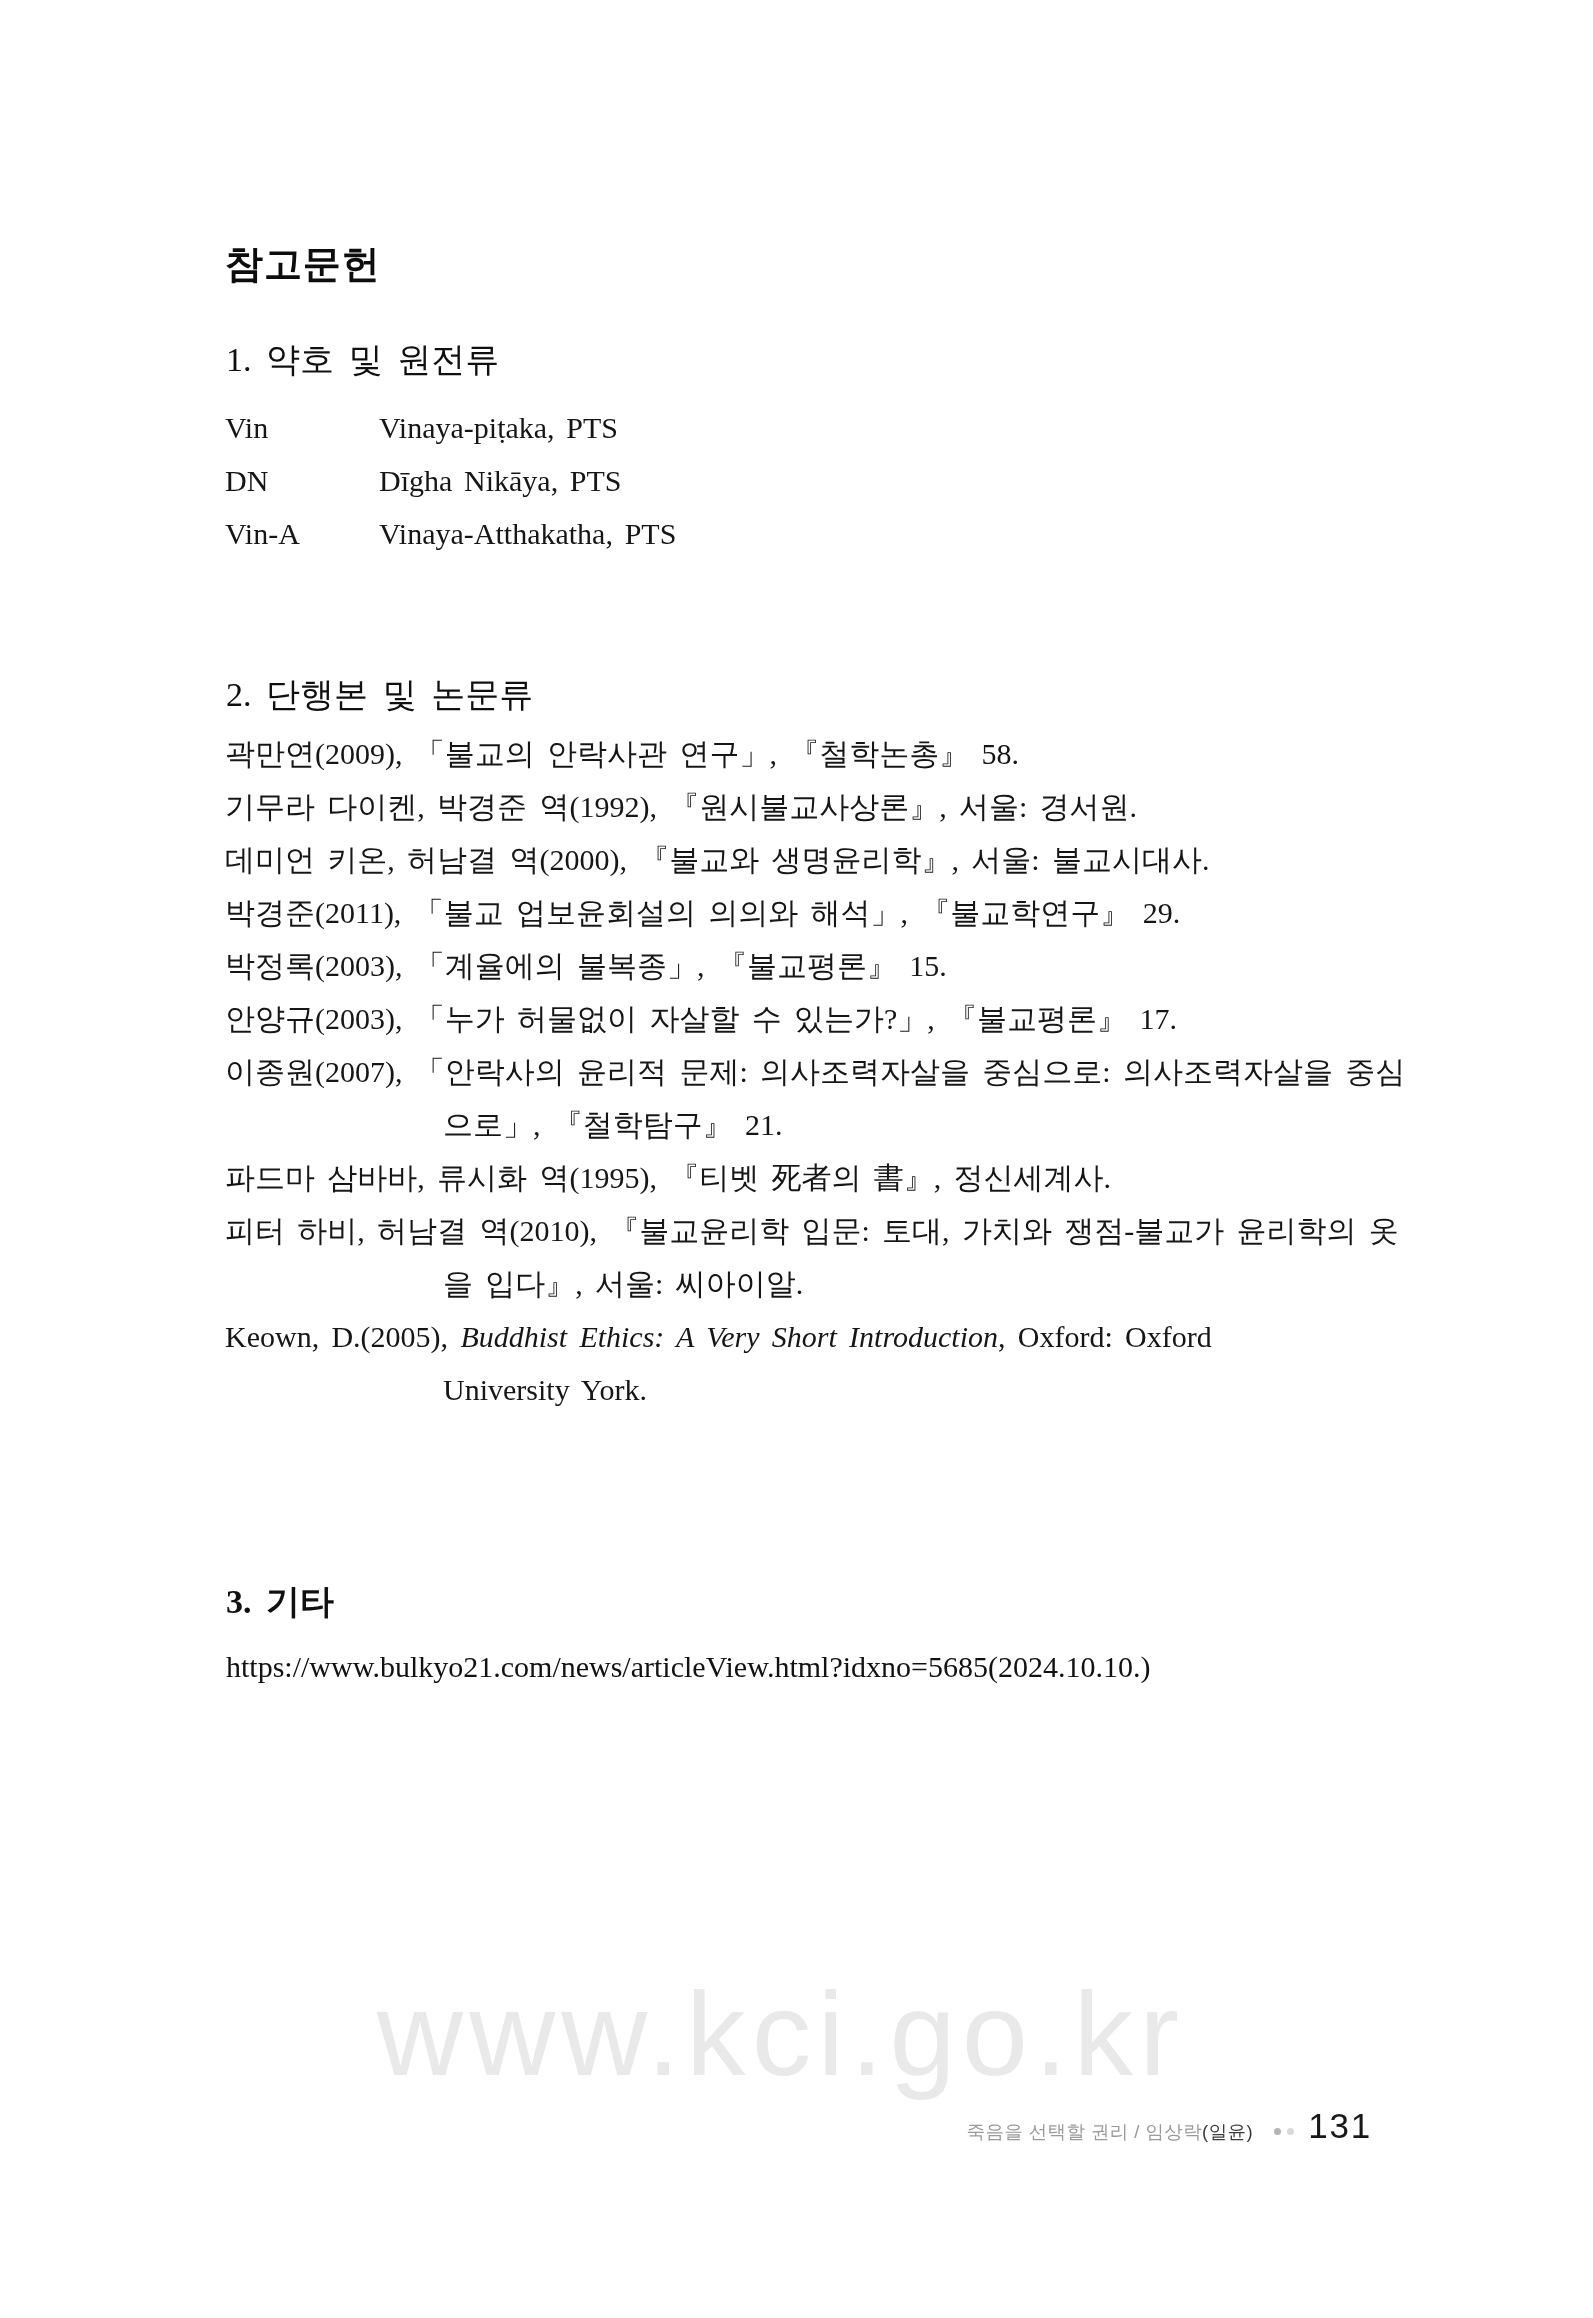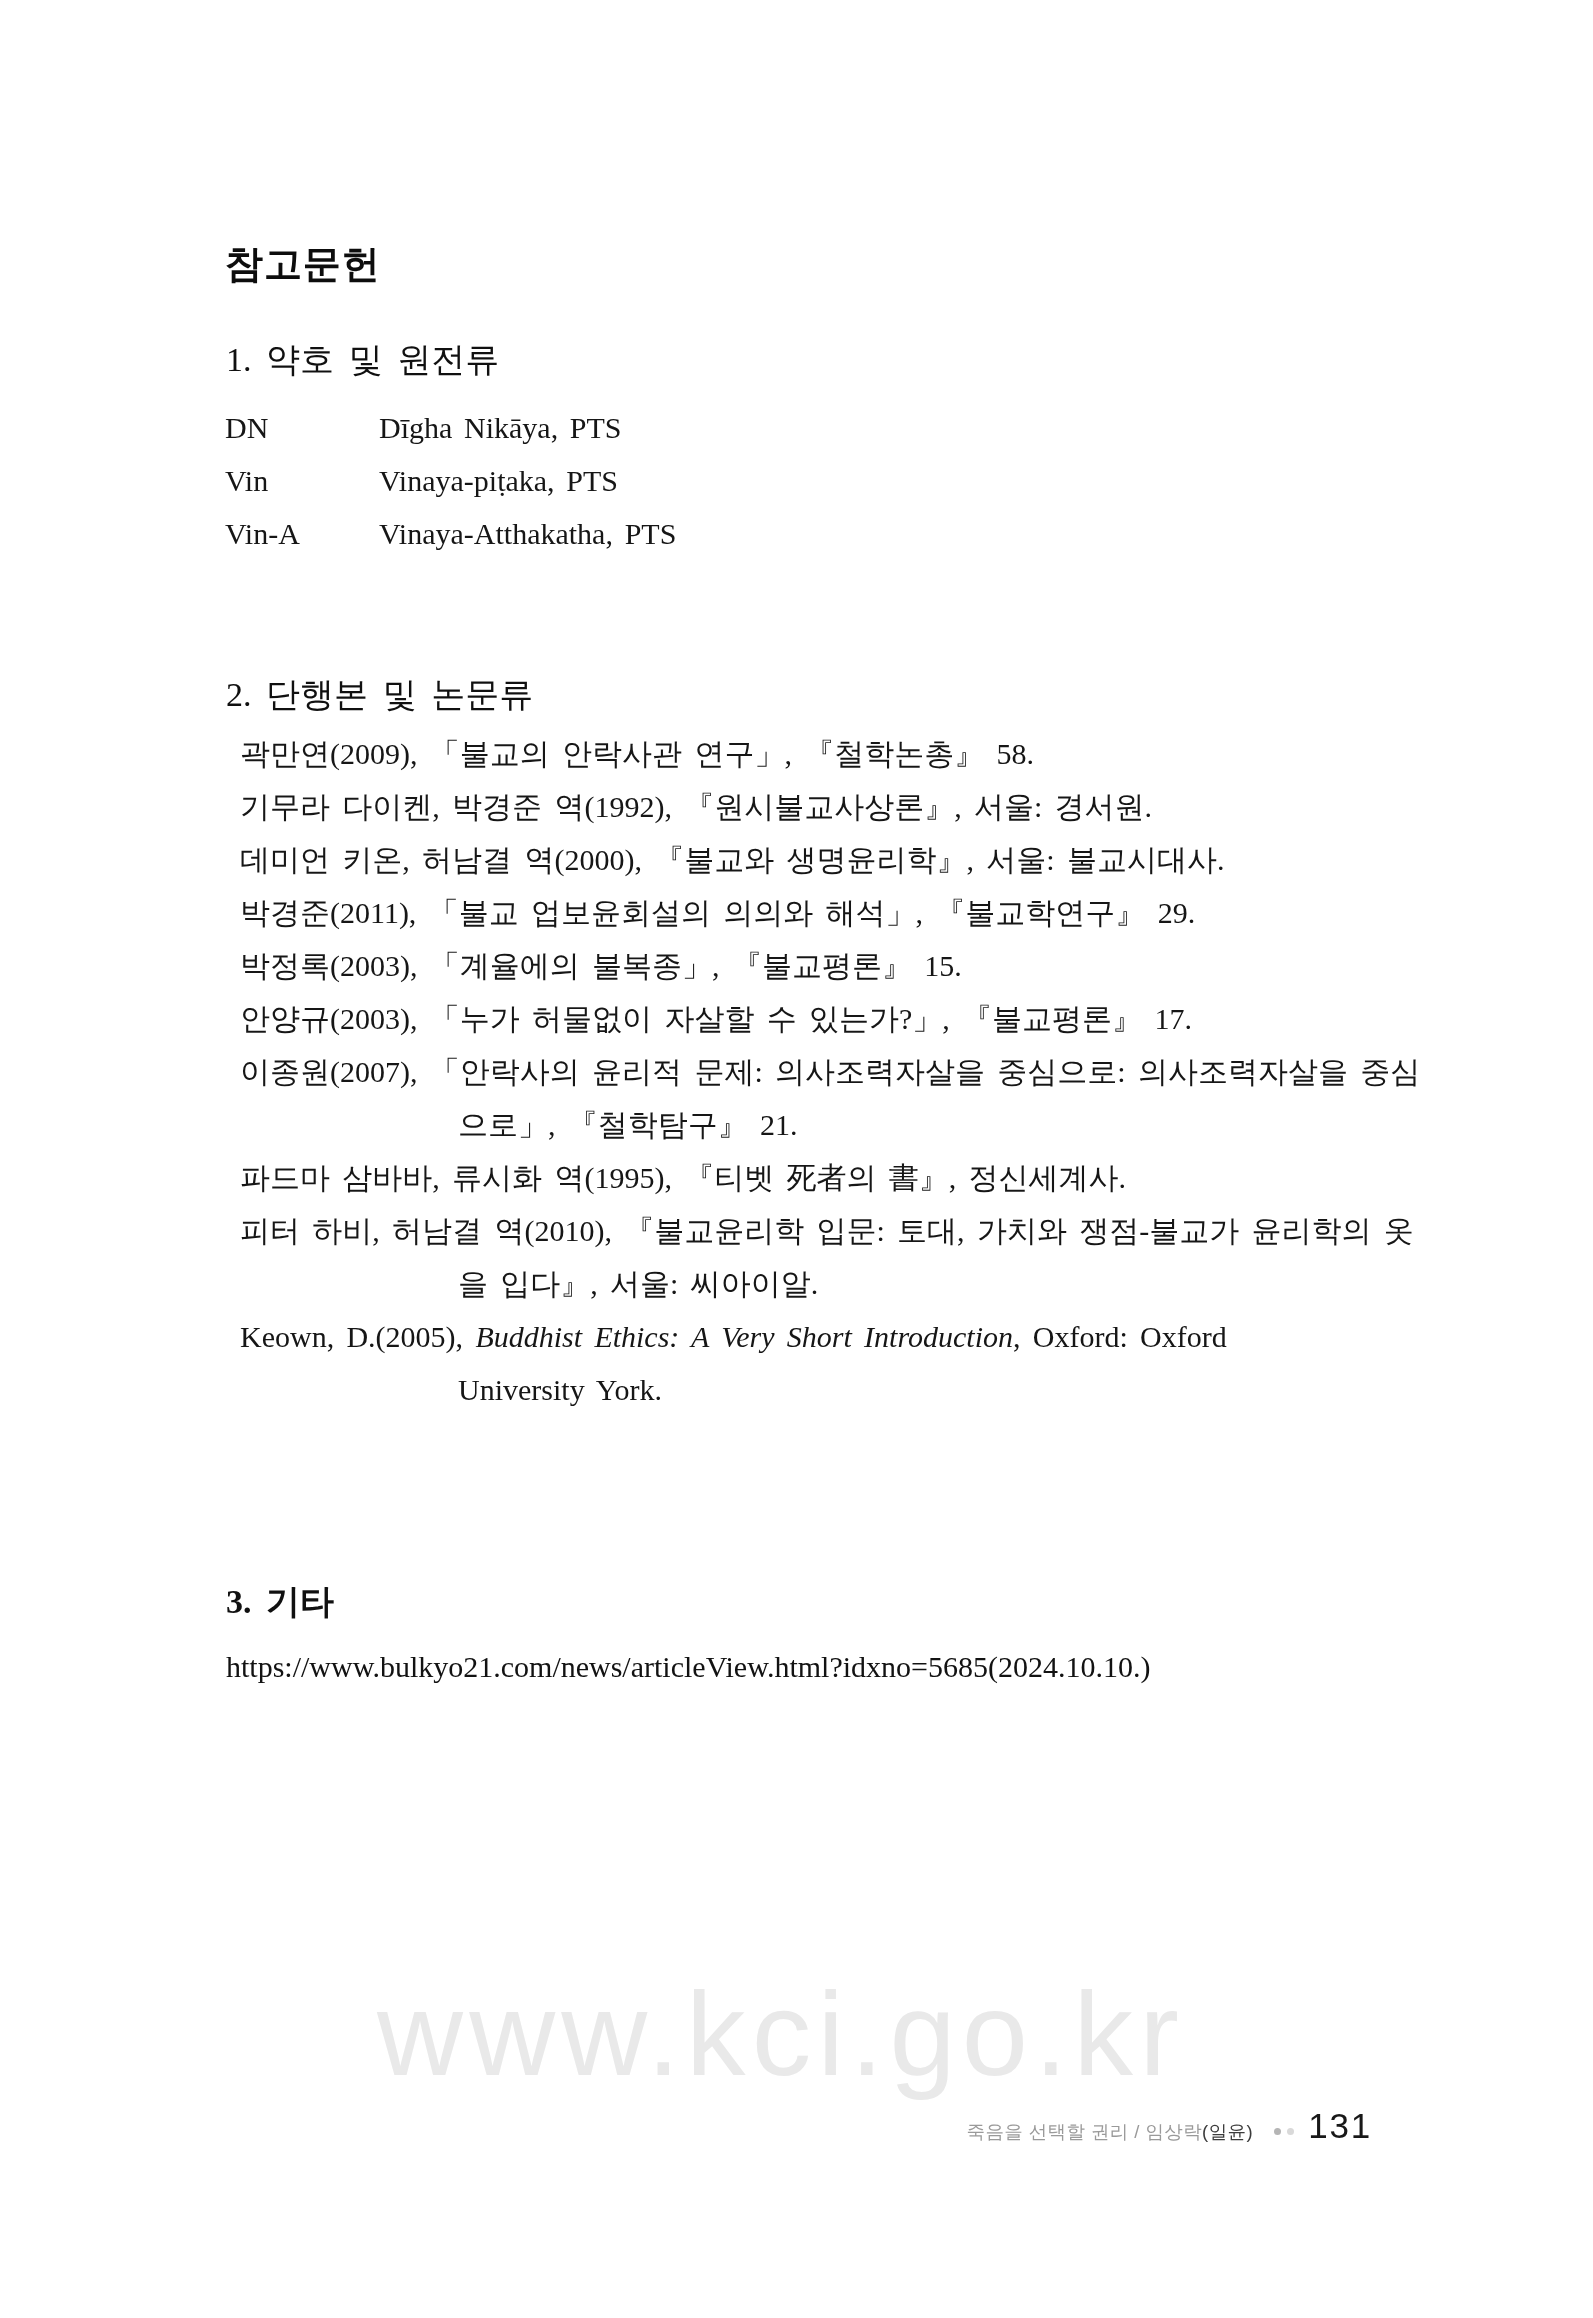--- a/index.html
+++ b/index.html
@@ -31,21 +31,21 @@
     font-size:34px;line-height:41px;
     word-spacing:0.18em;white-space:nowrap;color:#101010;
   }
   .sec1{top:339px;}
   .sec2{top:674px;}
   .sec3{top:1581px;font-weight:bold;}
   .abbrev-list{position:absolute;left:225px;top:401px;}
   .abbrev-row{height:53px;line-height:53px;font-size:30px;white-space:nowrap;}
   .abbrev-label{display:inline-block;width:154px;}
   .abbrev-full{word-spacing:0.14em;}
-  .ref-list{position:absolute;left:240px;top:727px;width:1180px;}
+  .ref-list{position:absolute;left:225px;top:727px;width:1180px;}
   .ref-line{
     height:53px;line-height:53px;font-size:30px;
     white-space:nowrap;word-spacing:0.16em;
   }
   .ref-line.cont{padding-left:218px;}
   .ref-line i{font-style:italic;}
   .url-line{
     position:absolute;left:226px;top:1640px;
     font-size:30px;line-height:53px;white-space:nowrap;color:#121212;
   }
@@ -82,25 +82,25 @@
 <body>
 
 <div class="page">
 
   <h1 class="doc-title">참고문헌</h1>
 
   <div class="sec-heading sec1">1. 약호 및 원전류</div>
 
   <div class="abbrev-list">
   <div class="abbrev-row">
-    <span class="abbrev-label">DN</span><span class="abbrev-full">Dīgha Nikāya, PTS</span>
+    <span class="abbrev-label">Vin</span><span class="abbrev-full">Vinaya-piṭaka, PTS</span>
   </div>
 
   <div class="abbrev-row">
-    <span class="abbrev-label">Vin</span><span class="abbrev-full">Vinaya-piṭaka, PTS</span>
+    <span class="abbrev-label">DN</span><span class="abbrev-full">Dīgha Nikāya, PTS</span>
   </div>
 
   <div class="abbrev-row">
     <span class="abbrev-label">Vin-A</span><span class="abbrev-full">Vinaya-Atthakatha, PTS</span>
   </div>
 </div>
 
   <div class="sec-heading sec2">2. 단행본 및 논문류</div>
 
   <div class="ref-list">

